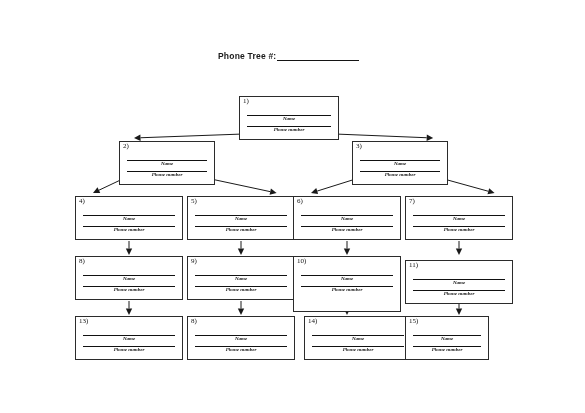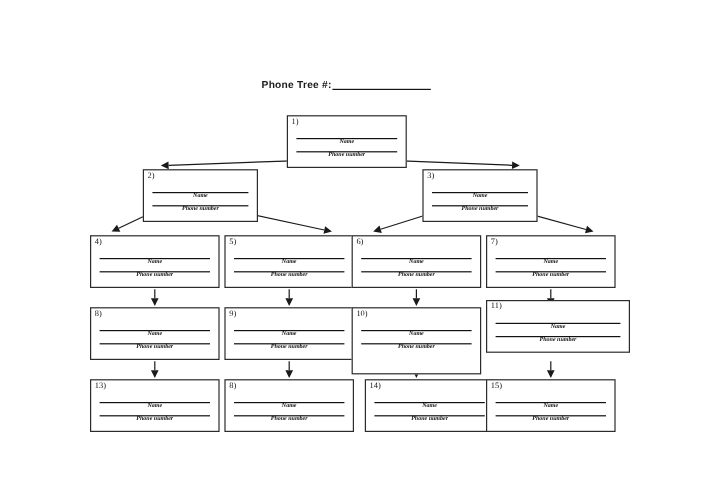--- a/index.html
+++ b/index.html
@@ -13,21 +13,21 @@
     height: 413px;
     background: #ffffff;
     overflow: hidden;
     font-family: "Liberation Serif", serif;
   }
 
   
   #title-block {
     position: absolute;
     left: 218px;
-    top: 65px;
+    top: 51px;
     display: flex;
     align-items: center;
     white-space: nowrap;
   }
   #title-text {
     font-family: "Liberation Sans", sans-serif;
     font-weight: bold;
     font-size: 8.5px;
     color: #1b1b1b;
     letter-spacing: 0.2px;
@@ -264,21 +264,21 @@
         <div class="node-num">10)</div>
         <div class="field field-name">
           <div class="field-rule"></div>
           <div class="field-label">Name</div>
         </div>
         <div class="field field-phone">
           <div class="field-rule"></div>
           <div class="field-label">Phone number</div>
         </div>
       </div>
-      <div class="node" style="left: 405px; top: 250px; width: 120px; height: 44px;">
+      <div class="node" style="left: 405px; top: 260px; width: 108px; height: 44px;">
         <div class="node-num">11)</div>
         <div class="field field-name">
           <div class="field-rule"></div>
           <div class="field-label">Name</div>
         </div>
         <div class="field field-phone">
           <div class="field-rule"></div>
           <div class="field-label">Phone number</div>
         </div>
       </div>
@@ -308,21 +308,21 @@
         <div class="node-num">14)</div>
         <div class="field field-name">
           <div class="field-rule"></div>
           <div class="field-label">Name</div>
         </div>
         <div class="field field-phone">
           <div class="field-rule"></div>
           <div class="field-label">Phone number</div>
         </div>
       </div>
-      <div class="node" style="left: 405px; top: 316px; width: 108px; height: 44px;">
+      <div class="node" style="left: 405px; top: 316px; width: 84px; height: 44px;">
         <div class="node-num">15)</div>
         <div class="field field-name">
           <div class="field-rule"></div>
           <div class="field-label">Name</div>
         </div>
         <div class="field field-phone">
           <div class="field-rule"></div>
           <div class="field-label">Phone number</div>
         </div>
       </div>

